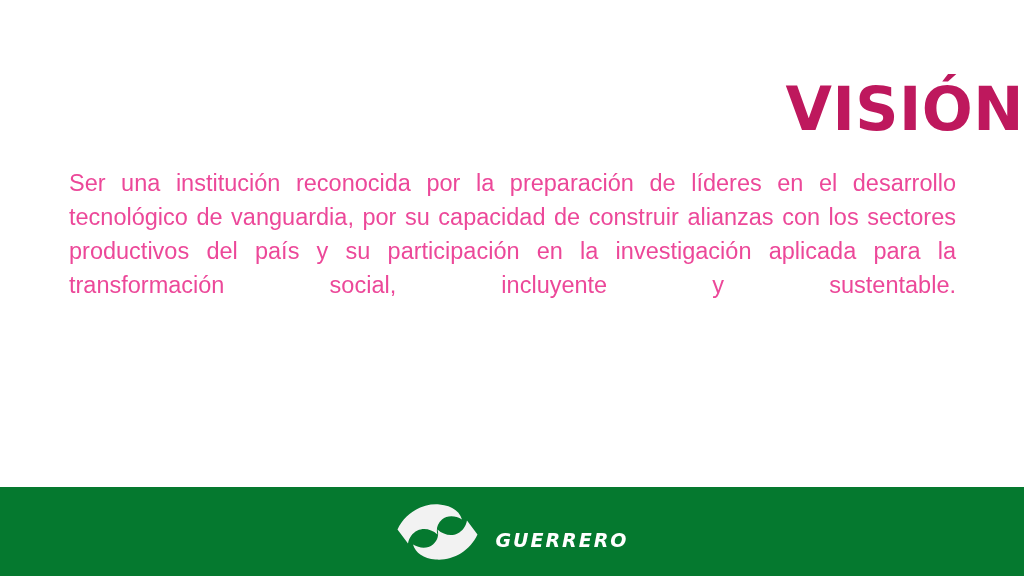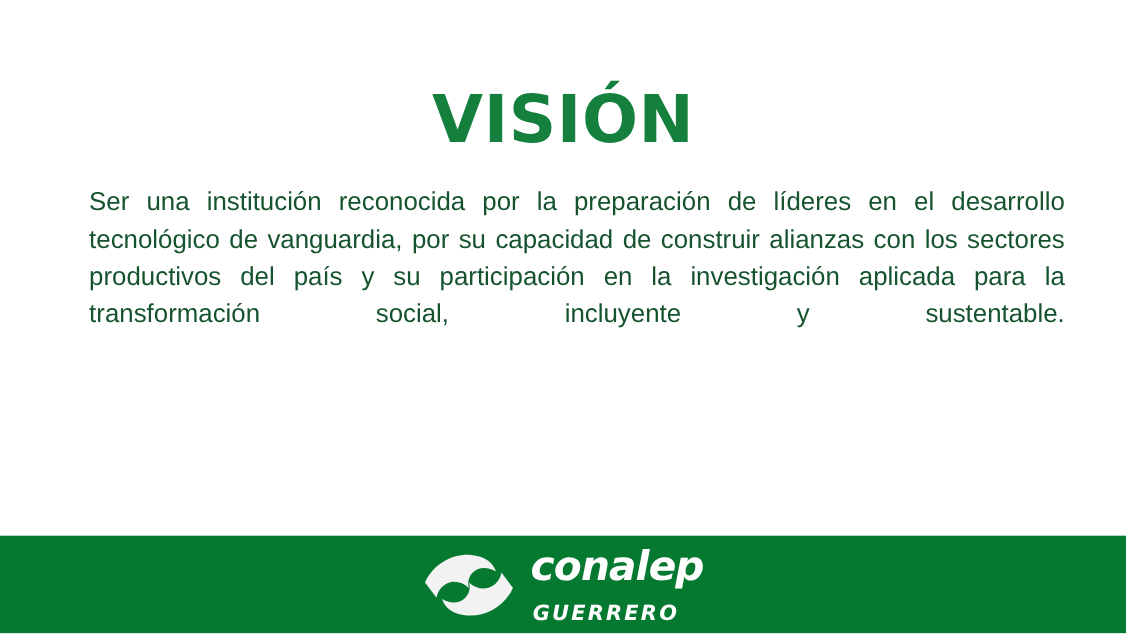--- a/index.html
+++ b/index.html
@@ -24,43 +24,42 @@
     background: #ffffff;
     overflow: hidden;
   }
 
   
   .slide-title {
     position: absolute;
     top: 78px;
     left: 0;
     width: 1024px;
-    text-align: center;
+    text-align: right;
     font-family: "DejaVu Sans", "Liberation Sans", sans-serif;
     font-size: 60px;
     font-weight: 700;
     letter-spacing: 0.5px;
     line-height: 1.05;
-    color: #15803d;
+    color: #be185d;
     white-space: nowrap;
   }
 
   
   .body-copy {
     position: absolute;
     top: 166px;
     left: 69px;
     width: 887px;
     font-family: "Liberation Sans", sans-serif;
     font-size: 23.5px;
     line-height: 34px;
-    color: #14532d;
+    color: #ec4899;
     text-align: justify;
     text-justify: inter-word;
-    margin-left: 12px;
   }
 
   .body-copy p {
     margin: 0;
     text-align: justify;
   }
   .body-copy p:last-child { text-align: justify; }
 
   
   .body-copy p::after {
@@ -143,20 +142,19 @@
       <svg class="logo-mark" viewBox="0 0 84 58" aria-hidden="true">
         <path d="M2 26.5 C 10 9, 28 0, 44 1.5 C 56 2.6, 64 8, 66.5 16.5
                  C 60 12.5, 52 12, 46.5 16.5 C 41.5 20.6, 40.5 27, 42 31.5
                  C 36 26, 28 24.5, 22 27.5 C 16.5 30.2, 13.5 35, 12.5 40.5 Z" fill="#F2F2F2"></path>
         <path d="M82 31.5 C 74 49, 56 58, 40 56.5 C 28 55.4, 20 50, 17.5 41.5
                  C 24 45.5, 32 46, 37.5 41.5 C 42.5 37.4, 43.5 31, 42 26.5
                  C 48 32, 56 33.5, 62 30.5 C 67.5 27.8, 70.5 23, 71.5 17.5 Z" fill="#F2F2F2"></path>
       </svg>
 
       <div class="logo-words">
-        <span class="logo-wordmark">conalep</span>
         <span class="logo-subwordmark">GUERRERO</span>
       </div>
 
     </div>
   </div>
 
 </div>
 
 </body></html>

